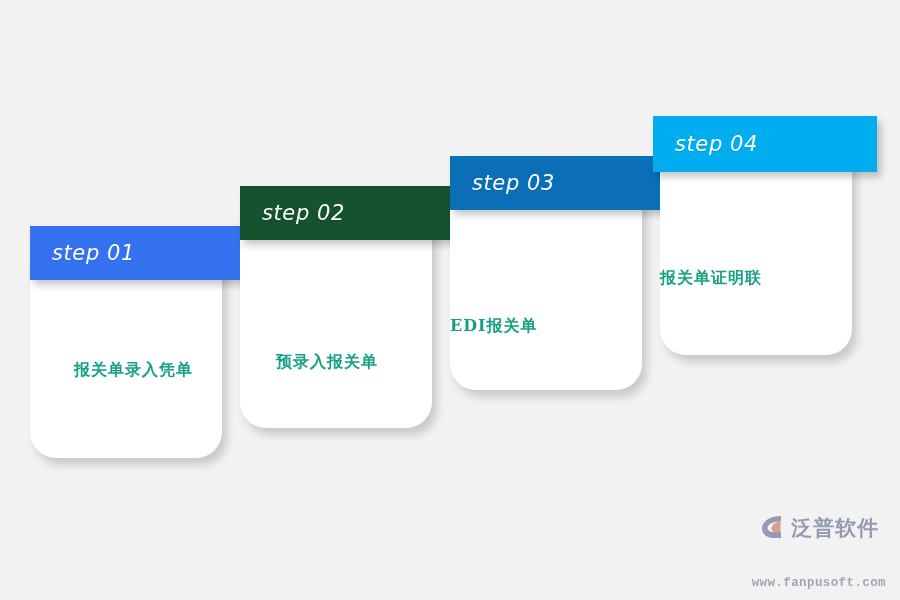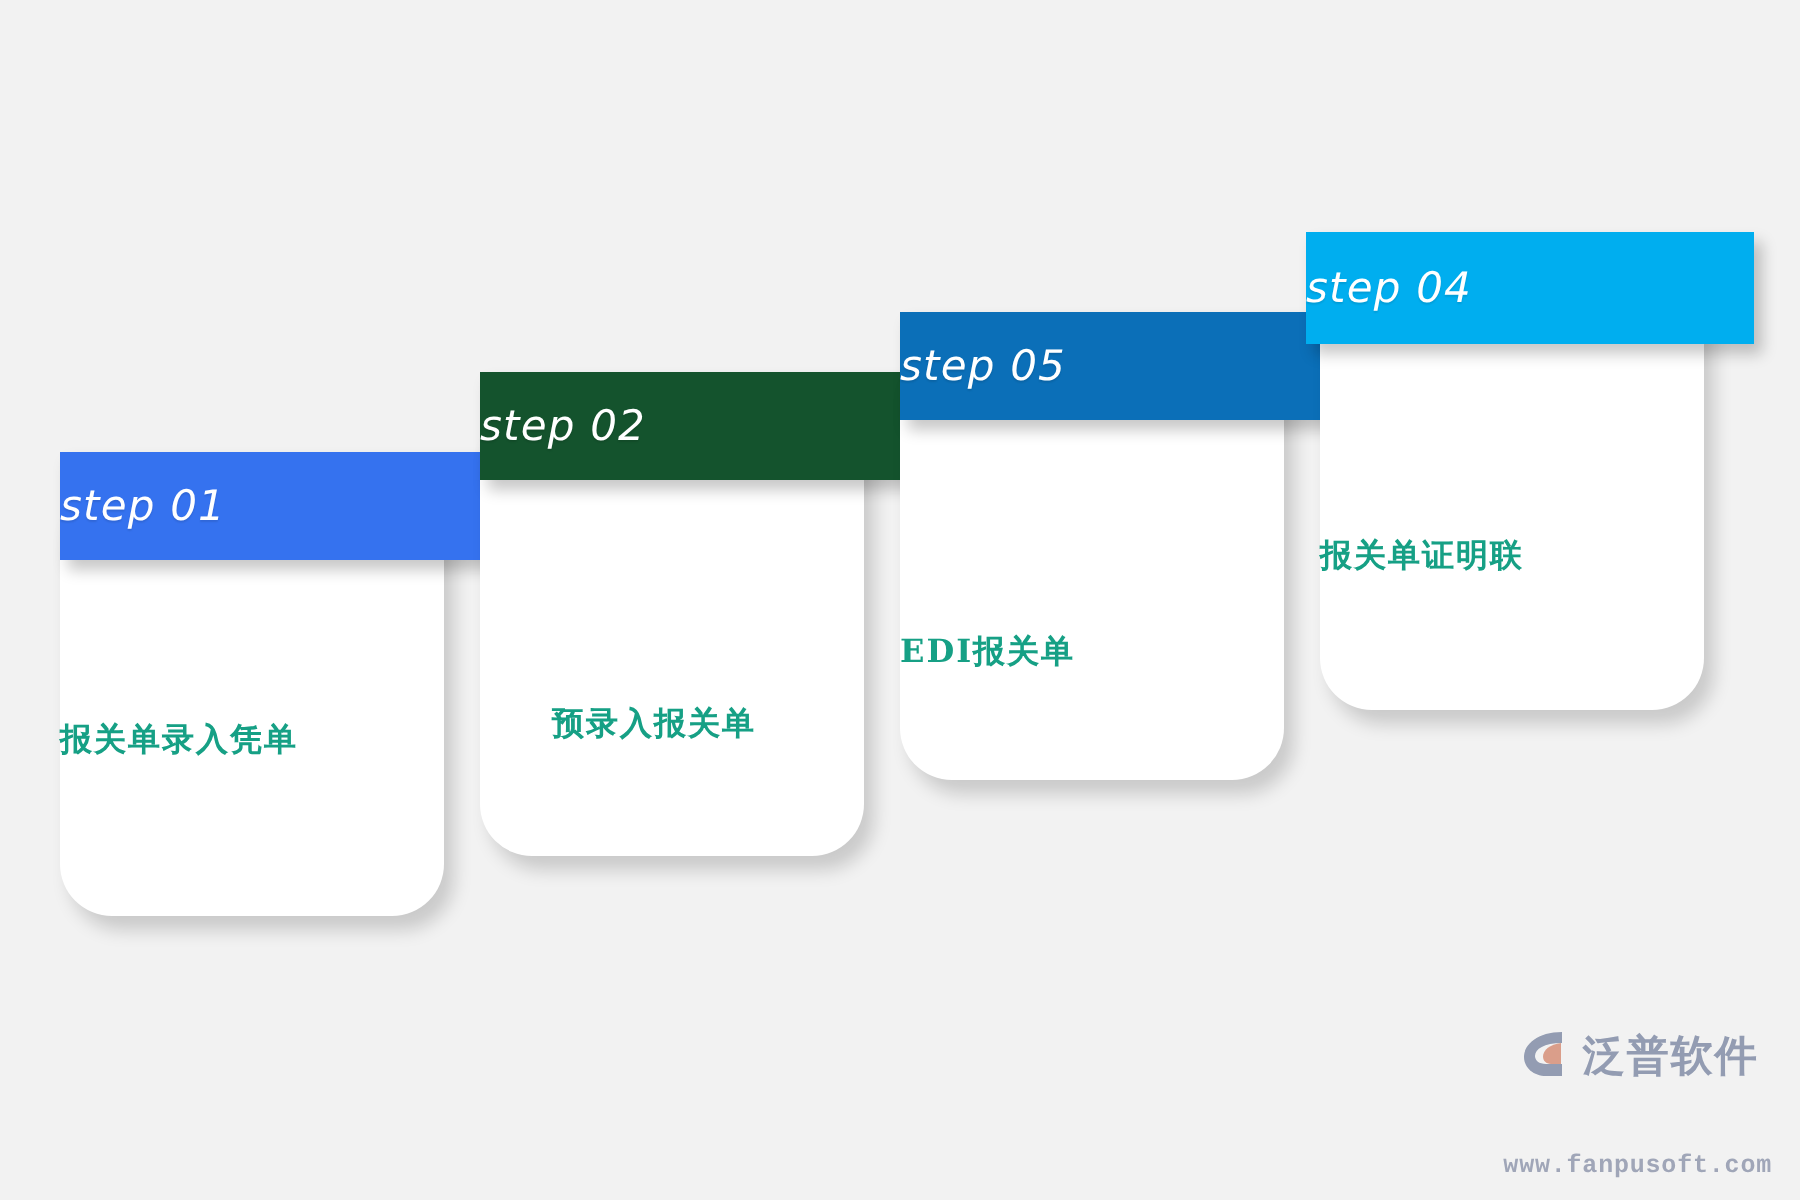--- a/index.html
+++ b/index.html
@@ -41,20 +41,21 @@
     display: flex;
     align-items: center;
   }
   .banner-label {
     color: #ffffff;
     font-family: "DejaVu Sans", sans-serif;
     font-size: 21px;
     font-style: italic;
     font-weight: 400;
     letter-spacing: 0.6px;
+    padding-left: 22px;
     white-space: nowrap;
     text-shadow: 0 1px 1px rgba(0,0,0,0.10);
   }
 
   
   .card-label {
     position: absolute;
     left: 0;
     right: 0;
     text-align: left;
@@ -114,35 +115,35 @@
 </head>
 <body style="background: rgb(242, 242, 242);">
 
 <div id="stage">
 
   <div class="step s1">
     <div class="card" style="left:30px; top:240px; width:192px; height:218px;"></div>
     <div class="banner" style="left:30px; top:226px; width:220px; height:54px; background:#3572ef;">
       <span class="banner-label">step 01</span>
     </div>
-    <div class="card-label" style="top: 360px; left: 30px; width: 192px; color: rgb(22, 160, 133);">报关单录入凭单</div>
+    <div class="card-label" style="top: 360px; left: 30px; width: 192px; color: rgb(22, 160, 133); padding-left: 44px;">报关单录入凭单</div>
   </div>
 
   <div class="step s2">
     <div class="card" style="left:240px; top:200px; width:192px; height:228px;"></div>
     <div class="banner" style="left:240px; top:186px; width:220px; height:54px; background:#14532d;">
       <span class="banner-label">step 02</span>
     </div>
     <div class="card-label" style="top: 352px; left: 240px; width: 192px; color: rgb(22, 160, 133); padding-left: 36px;">预录入报关单</div>
   </div>
 
   <div class="step s3">
     <div class="card" style="left:450px; top:170px; width:192px; height:220px;"></div>
     <div class="banner" style="left:450px; top:156px; width:218px; height:54px; background:#0b6fb8;">
-      <span class="banner-label">step 05</span>
+      <span class="banner-label">step 03</span>
     </div>
     <div class="card-label" style="top: 316px; left: 450px; width: 192px; color: rgb(22, 160, 133);">EDI报关单</div>
   </div>
 
   <div class="step s4">
     <div class="card" style="left:660px; top:132px; width:192px; height:223px;"></div>
     <div class="banner" style="left:653px; top:116px; width:224px; height:56px; background:#00aeef;">
       <span class="banner-label">step 04</span>
     </div>
     <div class="card-label" style="top: 268px; left: 660px; width: 192px; color: rgb(22, 160, 133);">报关单证明联</div>

